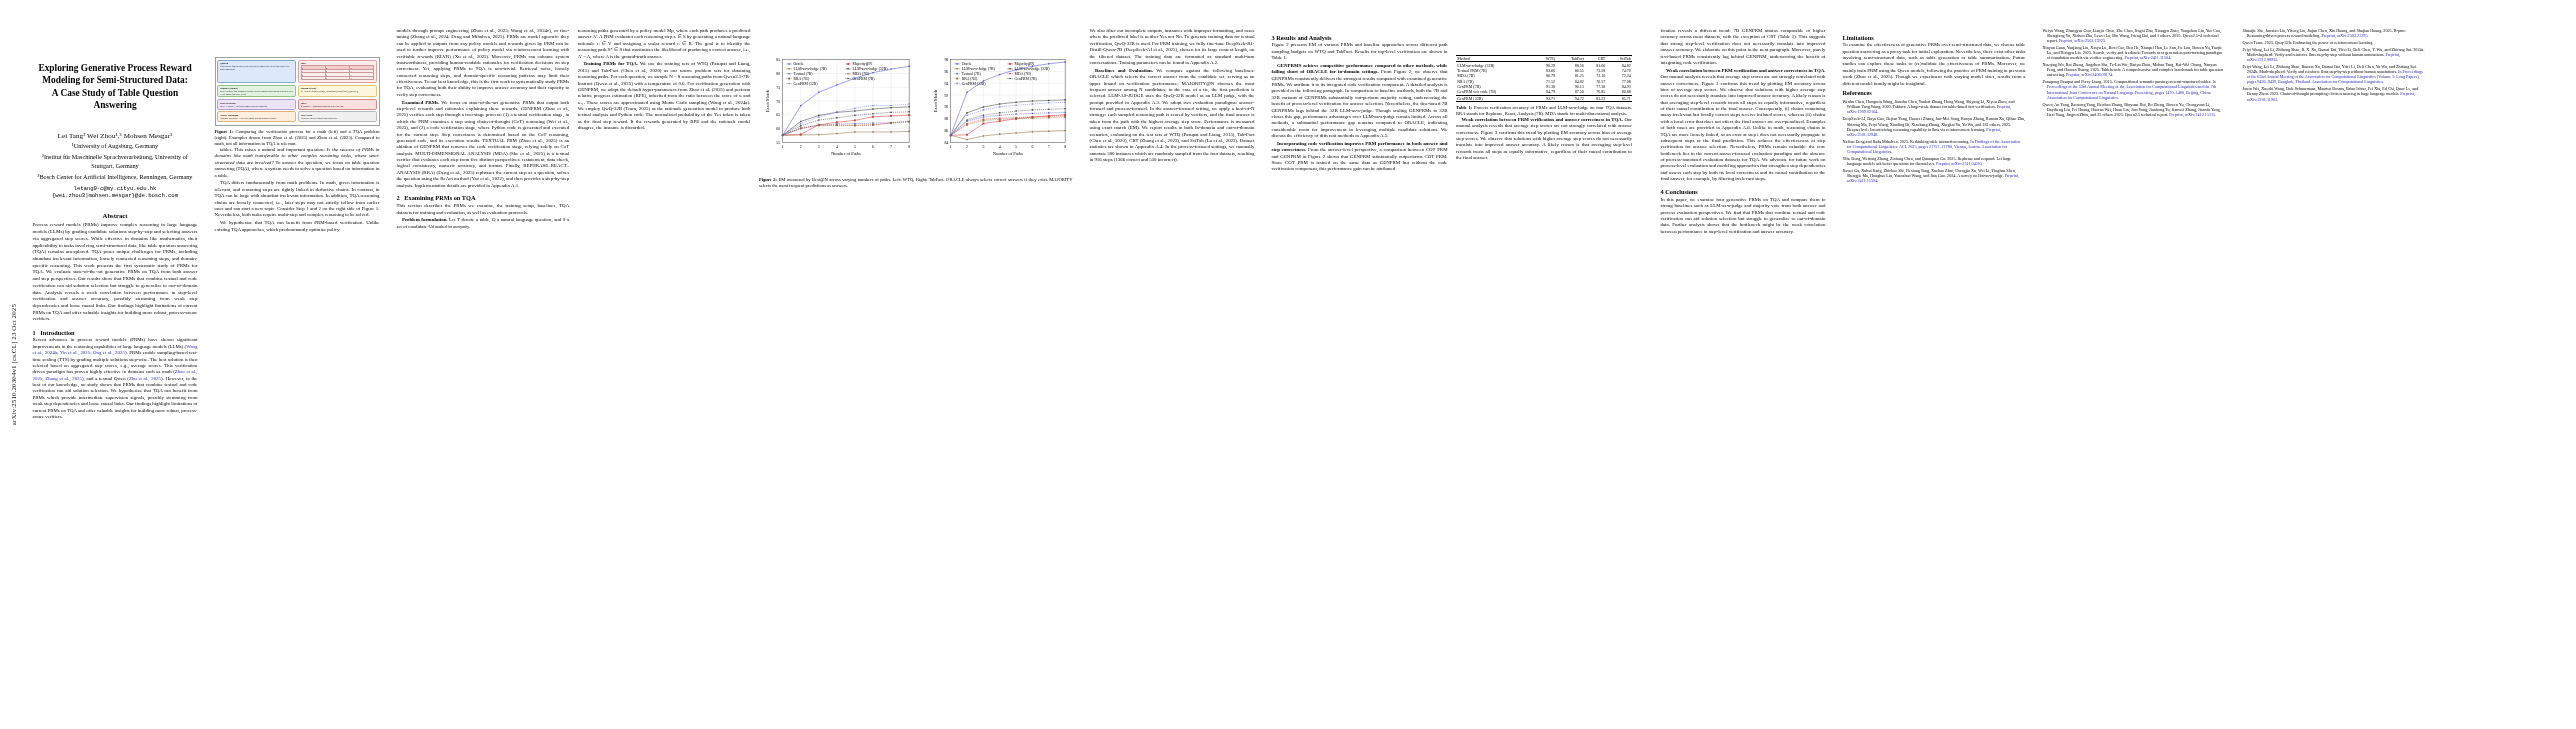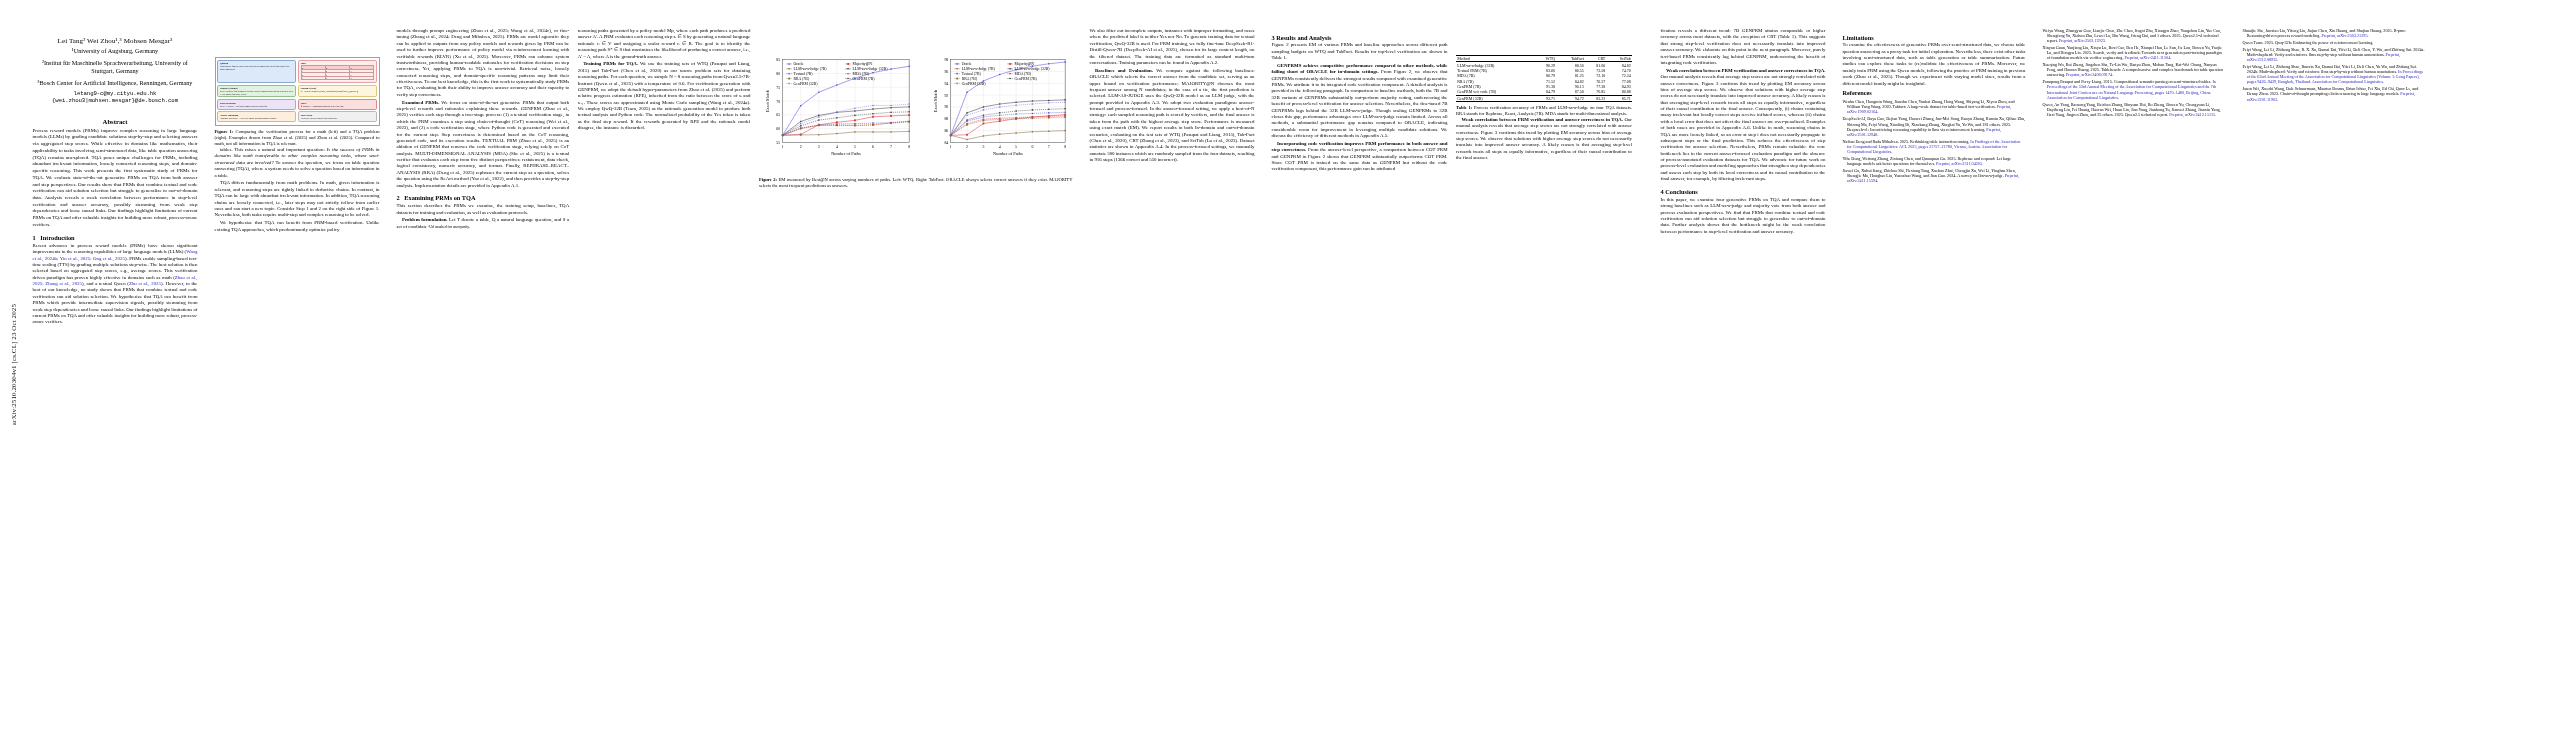--- a/index.html
+++ b/index.html
@@ -41,21 +41,21 @@
   .c6 { width:182px; }
   .c7 { width:200px; }
   .c8 { width:200px; }
   .c9 { width:200px; }
 
   
   .title {
     text-align:center; font-weight:bold;
     font-size:9.4px; line-height:1.32; margin:34px 0 0 0;
   }
-  .authors { text-align:center; font-size:7px; margin-top:9px; letter-spacing:0.1px;}
+  .authors { text-align:center; font-size:7px; margin-top:20px; letter-spacing:0.1px;}
   .affil { text-align:center; font-size:6.2px; line-height:1.42; margin-top:2.4px;}
   .emails { text-align:center; font-size:5.7px; margin-top:3px; font-family:"Liberation Mono", monospace; letter-spacing:-0.1px;}
 
   h2.sec { font-size:6.3px; font-weight:bold; margin:5.5px 0 1.8px 0; }
   h2.abs { font-size:6.7px; font-weight:bold; text-align:center; margin:13.4px 0 3px 0; }
 
   p {
     font-size:4.9px; line-height:1.30;
     text-align:justify; margin:0 0 1.5px 0;
     hyphens:auto; -webkit-hyphens:auto;
@@ -122,20 +122,24 @@
 
 <div class="page">
 
   <div class="arxiv-stamp">
     <span>arXiv:2510.20304v1  [cs.CL]  23 Oct 2025</span>
   </div>
 
   <div class="cols">
 
     <div class="col c1">
+      <div class="title">
+        <div>Exploring Generative Process Reward Modeling for Semi-Structured Data:</div>
+        <div>A Case Study of Table Question Answering</div>
+      </div>
       <div class="authors">Lei Tang²    Wei Zhou¹,³    Mohsen Mesgar³</div>
       <div class="affil">¹University of Augsburg, Germany</div>
       <div class="affil">²Institut für Maschinelle Sprachverarbeitung, University of Stuttgart, Germany</div>
       <div class="affil">³Bosch Center for Artificial Intelligence, Renningen, Germany</div>
       <div class="emails">letang9-c@my.cityu.edu.hk    {wei.zhou3|mohsen.mesgar}@de.bosch.com</div>
 
       <h2 class="abs">Abstract</h2>
       <p class="abstract">Process reward models (PRMs) improve complex reasoning in large language models (LLMs) by grading candidate solutions step-by-step and selecting answers via aggregated step scores. While effective in domains like mathematics, their applicability to tasks involving semi-structured data, like table question answering (TQA) remains unexplored. TQA poses unique challenges for PRMs, including abundant irrelevant information, loosely connected reasoning steps, and domain-specific reasoning. This work presents the first systematic study of PRMs for TQA. We evaluate state-of-the-art generative PRMs on TQA from both answer and step perspectives. Our results show that PRMs that combine textual and code verification can aid solution selection but struggle to generalize to out-of-domain data. Analysis reveals a weak correlation between performance in step-level verification and answer accuracy, possibly stemming from weak step dependencies and loose causal links. Our findings highlight limitations of current PRMs on TQA and offer valuable insights for building more robust, process-aware verifiers.</p>
 
       <h2 class="sec">1&nbsp;&nbsp; Introduction</h2>

